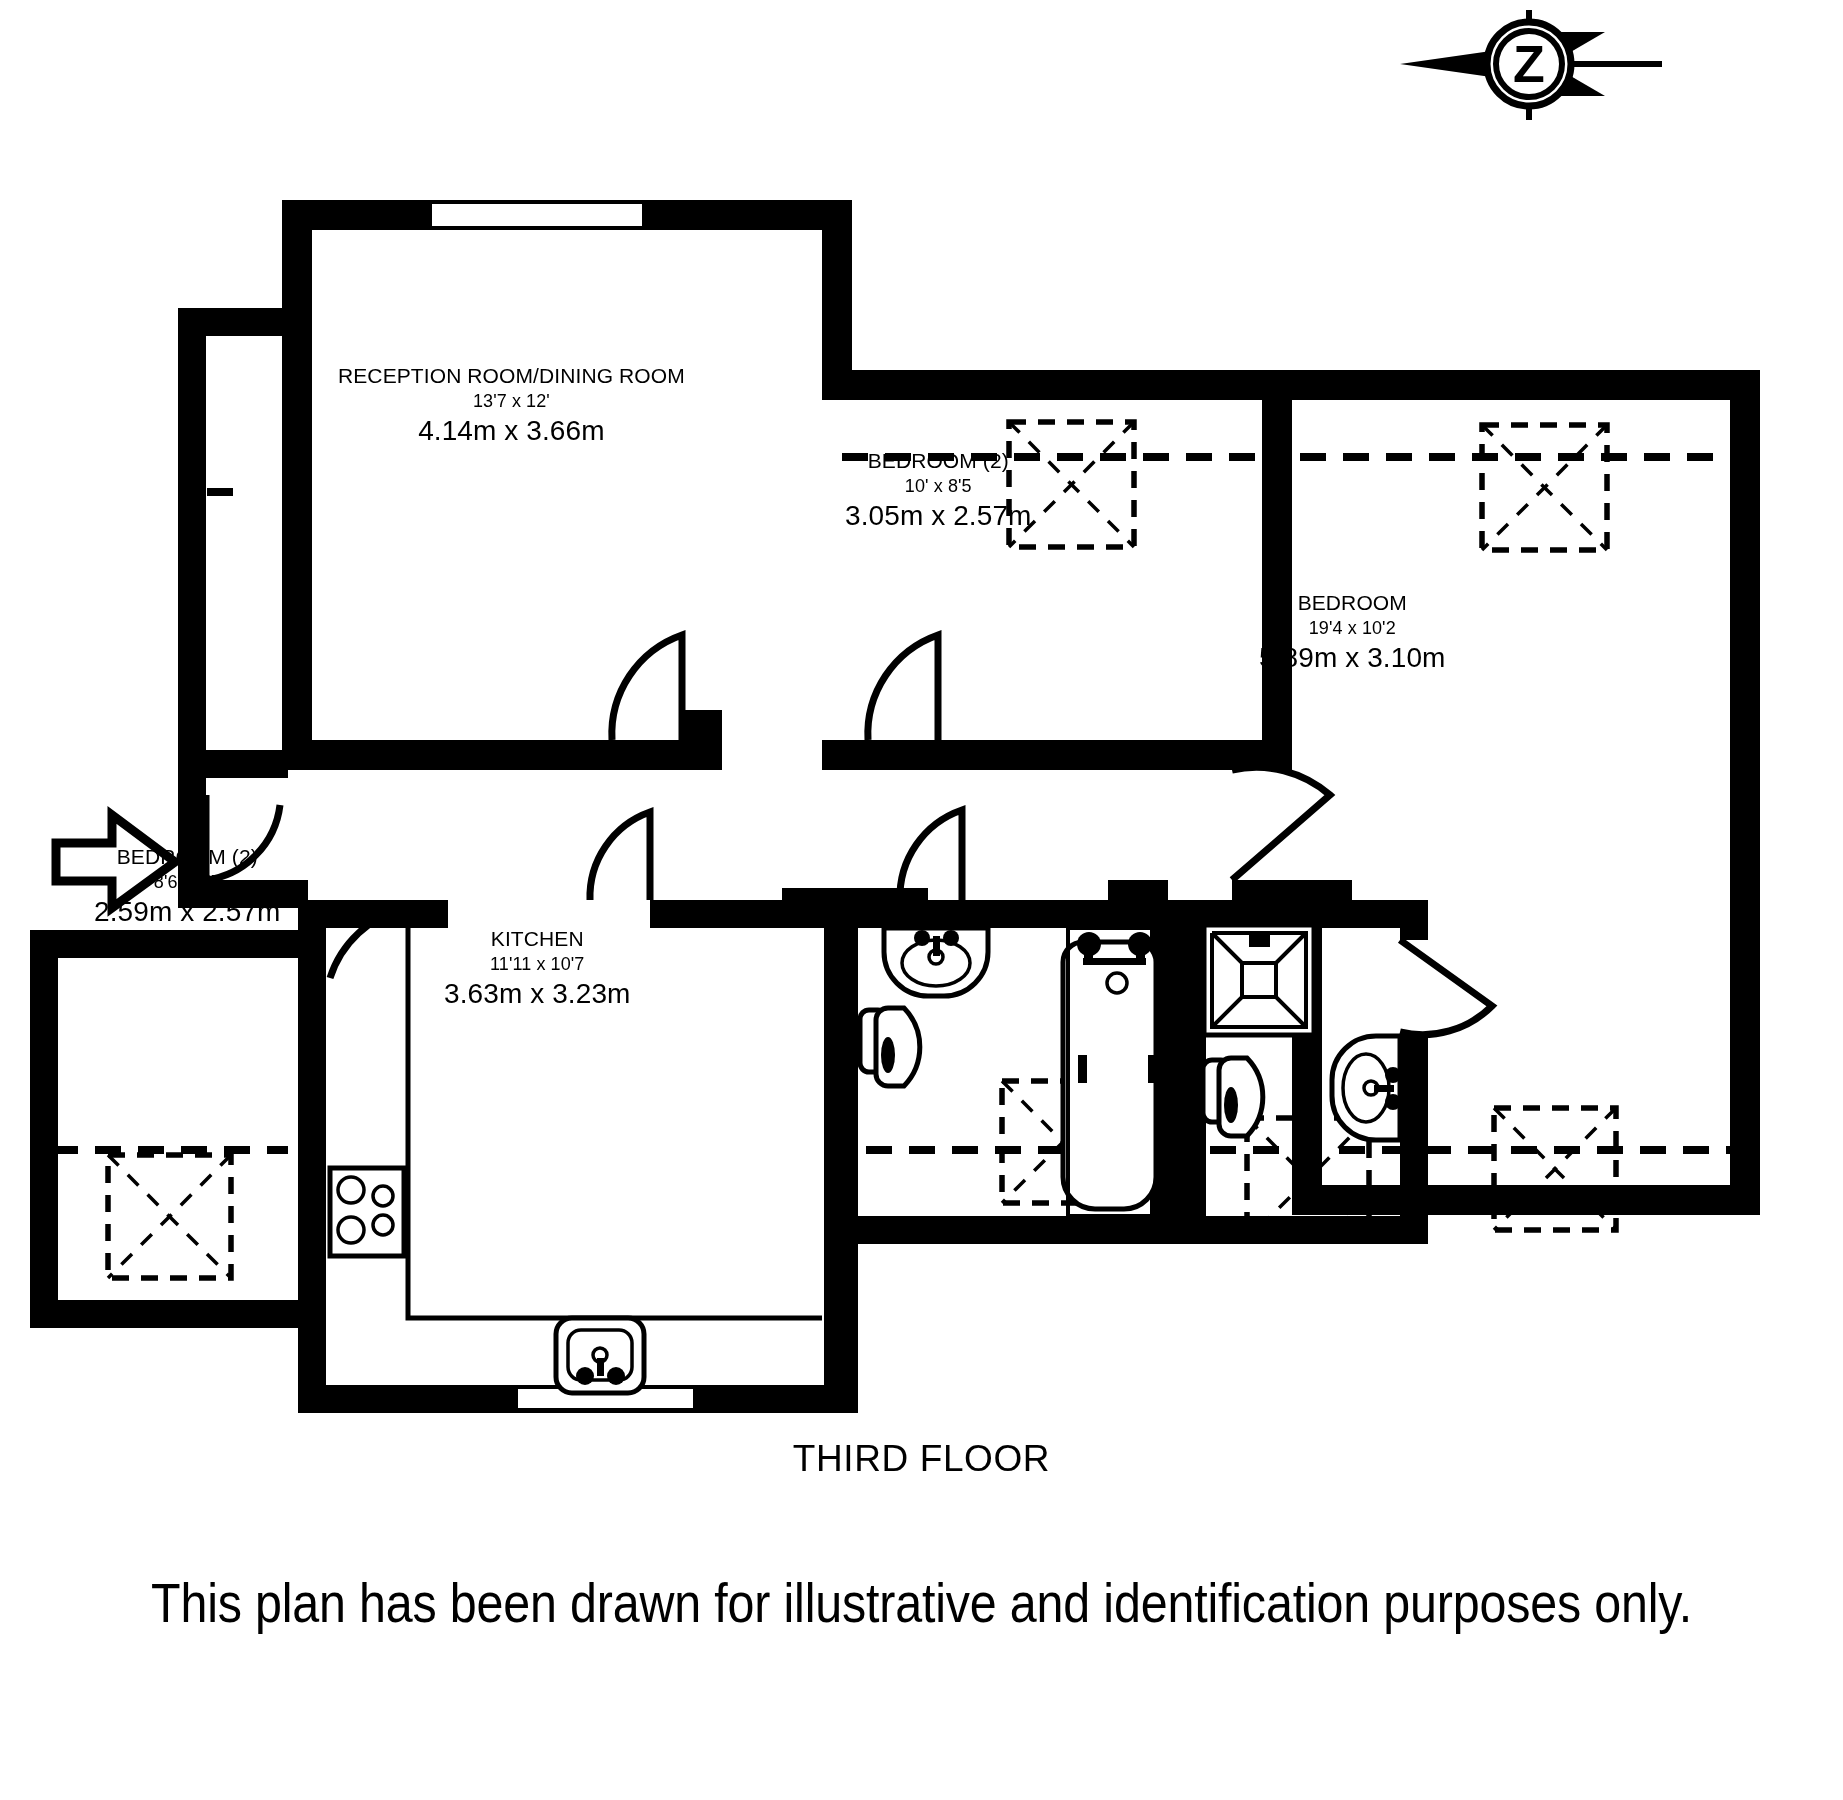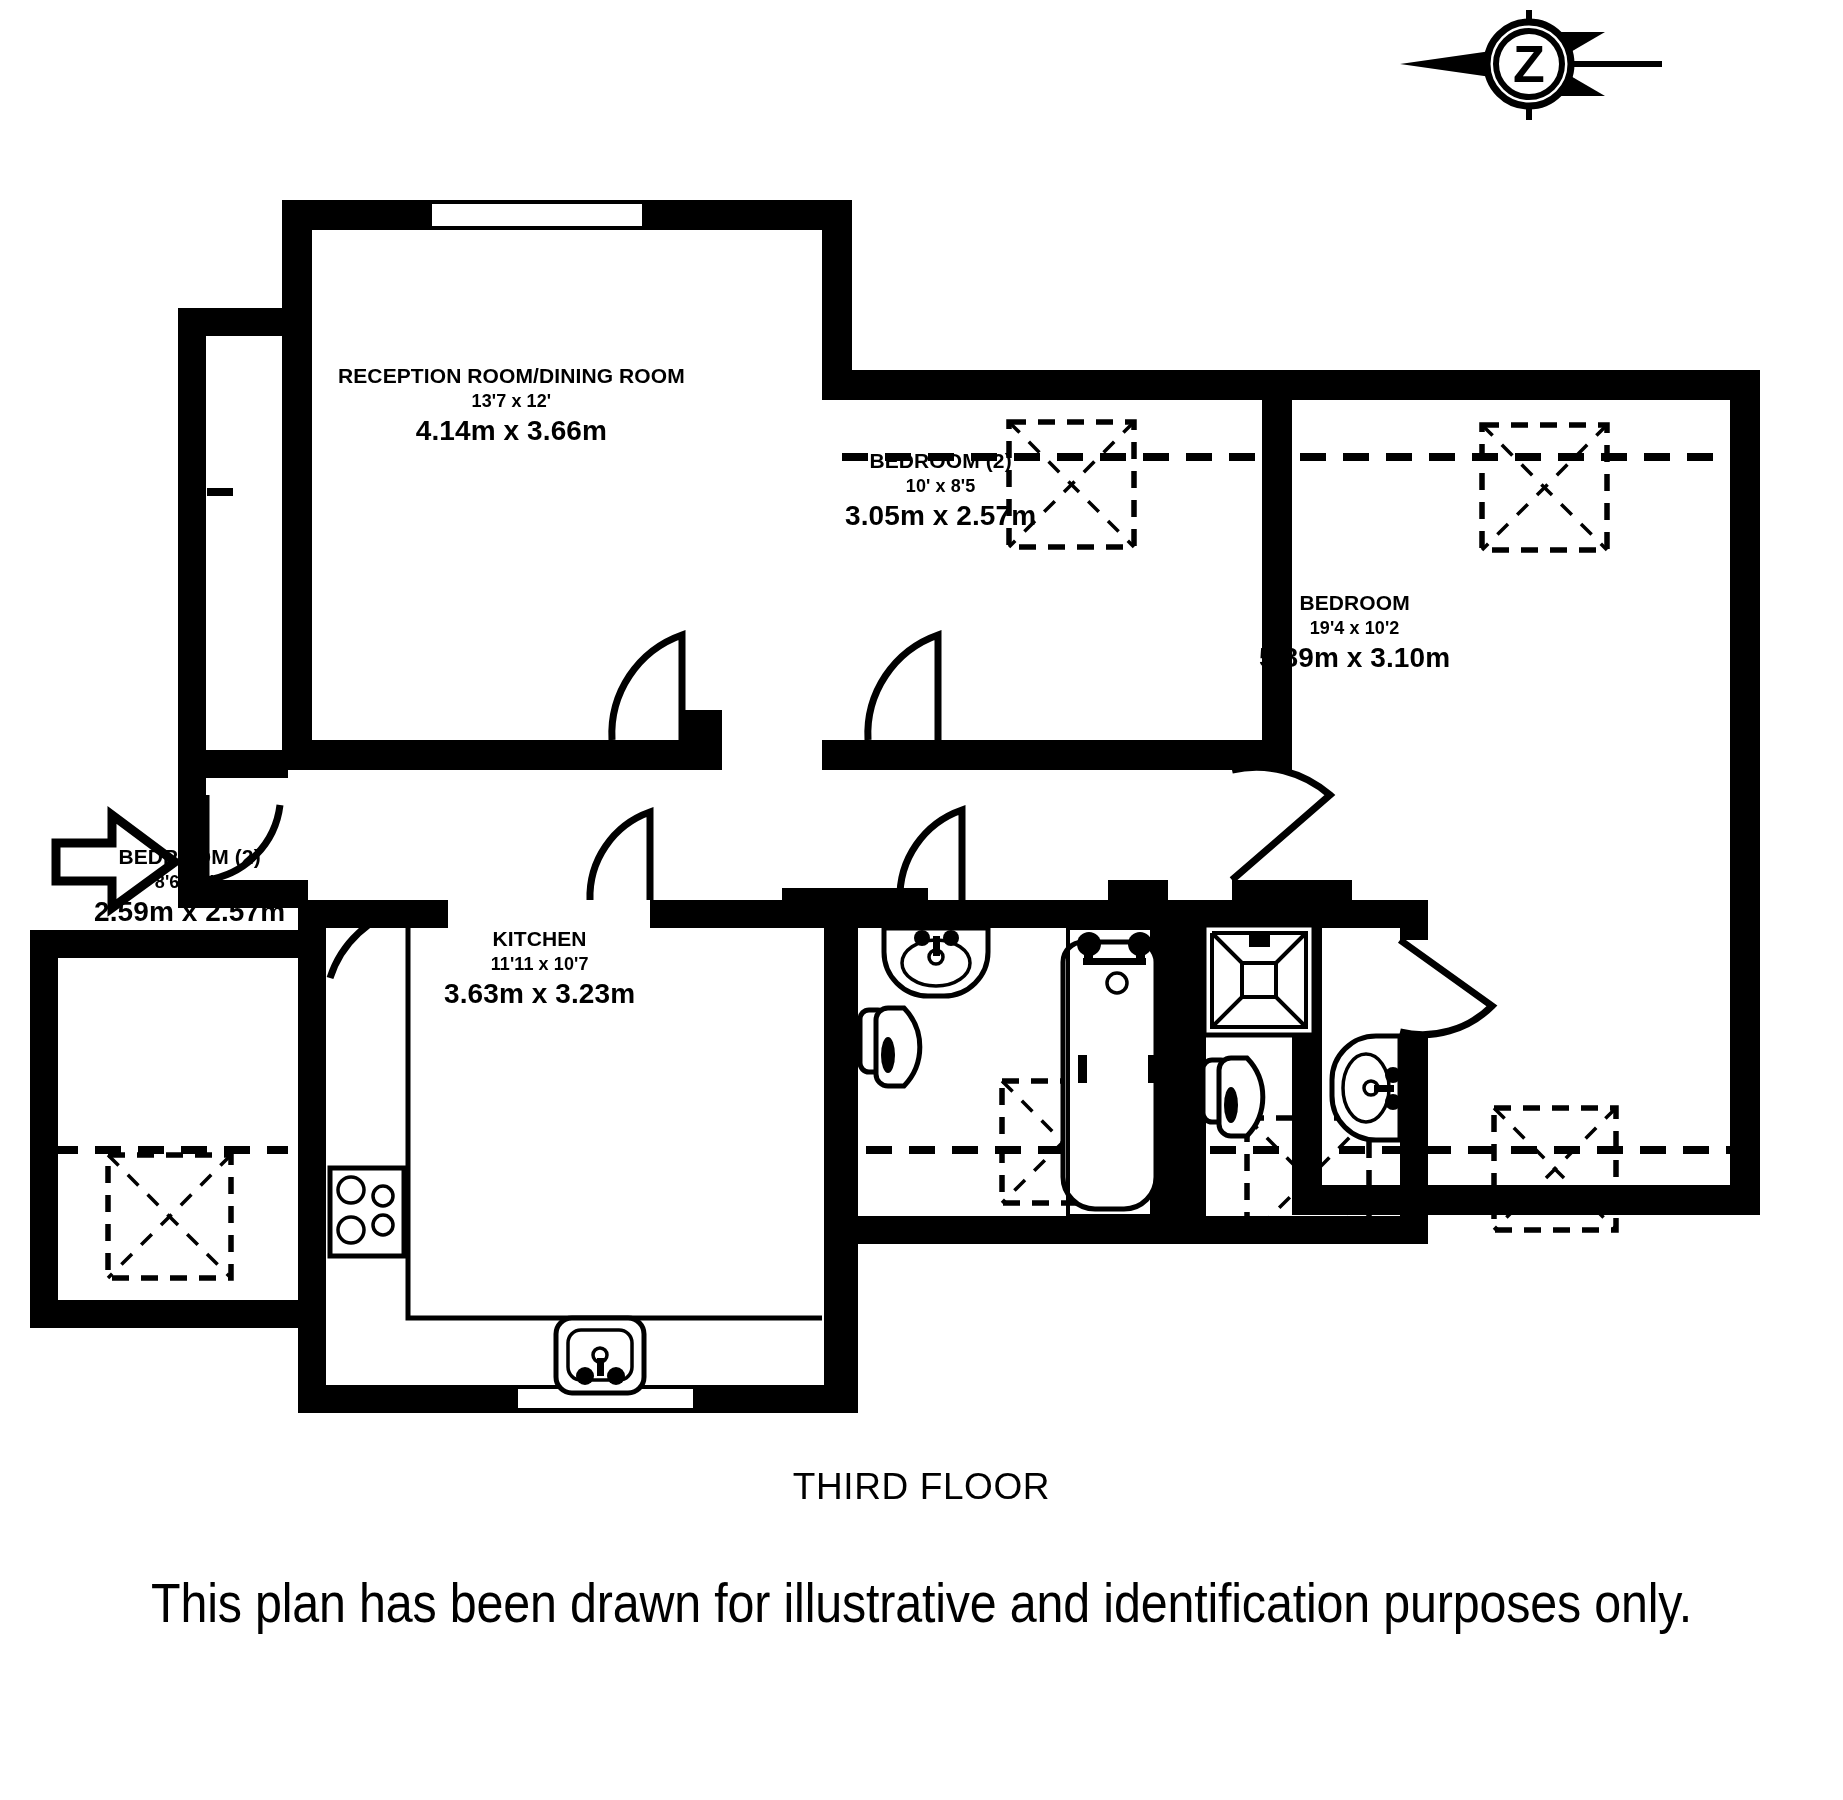--- a/index.html
+++ b/index.html
@@ -55,38 +55,36 @@
   }
   .arrow-out { fill: #ffffff; stroke: #000000; stroke-width: 9; }
 
   .room-label {
     position: absolute;
     text-align: center;
     line-height: 1.32;
     white-space: nowrap;
     font-family: "Liberation Sans", sans-serif;
     letter-spacing: 0.1px;
-    font-weight: bold;
   }
   .room-label .l-name { font-size: 21px; }
   .room-label .l-imp { font-size: 18px; }
   .room-label .l-met { font-size: 28px; }
 
   #floor-title-block {
     position: absolute;
     left: 0;
     right: 0;
     top: 1437px;
     text-align: center;
   }
   #floor-title-block .floor-name {
     font-size: 37px;
     letter-spacing: 0.6px;
     line-height: 1.18;
-    margin-top: 28px;
   }
   #floor-title-block .floor-area {
     font-size: 37px;
     letter-spacing: 0.3px;
     line-height: 1.18;
     margin-top: 8px;
   }
   #disclaimer {
     position: absolute;
     left: 0;

